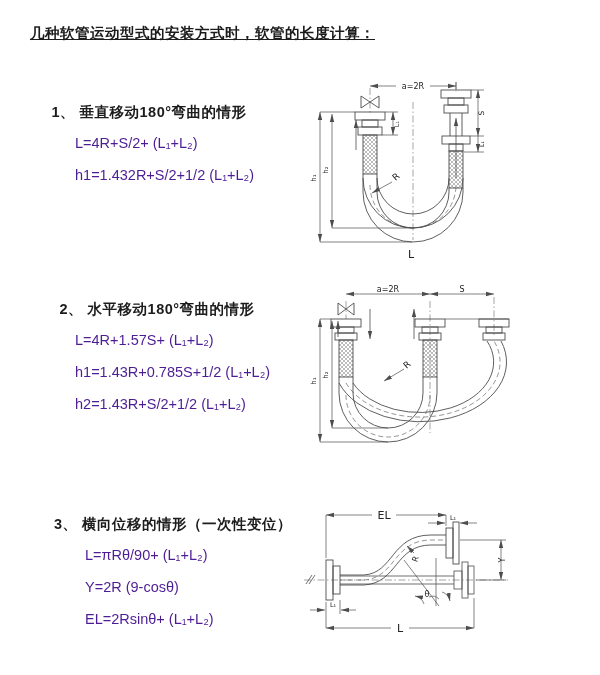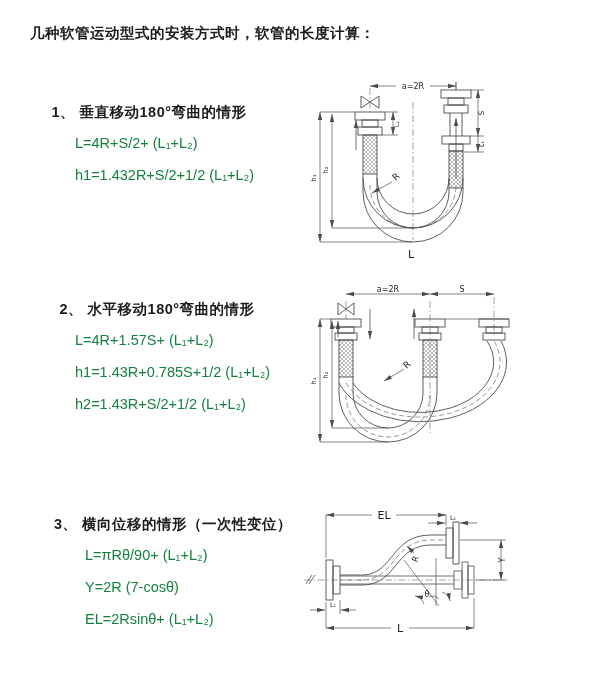--- a/index.html
+++ b/index.html
@@ -3,30 +3,30 @@
 <meta charset="utf-8">
 <style>
   html,body{margin:0;padding:0;}
   body{
     width:600px;height:675px;position:relative;background:#ffffff;
     font-family:"Liberation Sans","DejaVu Sans",sans-serif;color:#1c1c1c;
     overflow:hidden;
   }
   .page-title{
     position:absolute;left:30px;top:24px;
-    font-size:14.5px;font-weight:bold;letter-spacing:0.5px;
+    font-size:14.5px;font-weight:bold;letter-spacing:0.5px;text-decoration:underline;
   }
   .section{position:absolute;left:44px;}
   #sec1{top:103px;}
   #sec2{top:300px;}
   #sec3{top:515px;margin-left:10px;}
   .sec-heading{font-size:14.5px;font-weight:bold;letter-spacing:0.5px;margin:0 0 9px 0;text-align:center;}
   .formula{
     font-size:14.5px;margin:0 0 0 31px;padding:0;line-height:22px;margin-top:10px;
-    font-family:"Liberation Sans","DejaVu Sans",sans-serif;color:#15803d;
+    font-family:"Liberation Sans","DejaVu Sans",sans-serif;color:#4c1d95;
     white-space:nowrap;
   }
   .diagram{position:absolute;}
   #d1{left:308px;top:66px;}
   #d2{left:308px;top:281px;}
   #d3{left:296px;top:502px;}
   svg{display:block;}
   svg text{font-family:"DejaVu Sans","Liberation Sans",sans-serif;fill:#222;}
 </style>
 </head>
@@ -43,21 +43,21 @@
 <div class="section" id="sec2">
   <div class="sec-heading">2、 水平移动180°弯曲的情形</div>
   <div class="formula">L=4R+1.57S+ (L₁+L₂)</div>
   <div class="formula">h1=1.43R+0.785S+1/2 (L₁+L₂)</div>
   <div class="formula">h2=1.43R+S/2+1/2 (L₁+L₂)</div>
 </div>
 
 <div class="section" id="sec3">
   <div class="sec-heading">3、 横向位移的情形（一次性变位）</div>
   <div class="formula">L=πRθ/90+ (L₁+L₂)</div>
-  <div class="formula">Y=2R (7-cosθ)</div>
+  <div class="formula">Y=2R (9-cosθ)</div>
   <div class="formula">EL=2Rsinθ+ (L₁+L₂)</div>
 </div>
 
 <svg id="d1" class="diagram" width="262" height="198" viewBox="0 0 262 198">
   <defs>
     <marker id="ar1" markerWidth="9" markerHeight="6" refX="8" refY="3" orient="auto-start-reverse" markerUnits="userSpaceOnUse">
       <path d="M0,0.8 L8,3 L0,5.2 Z" fill="#4d4d4d"></path>
     </marker>
     <pattern id="br1" width="4" height="4" patternUnits="userSpaceOnUse">
       <path d="M0,4 L4,0 M0,0 L4,4" stroke="#8f8f8f" stroke-width="0.6"></path>

